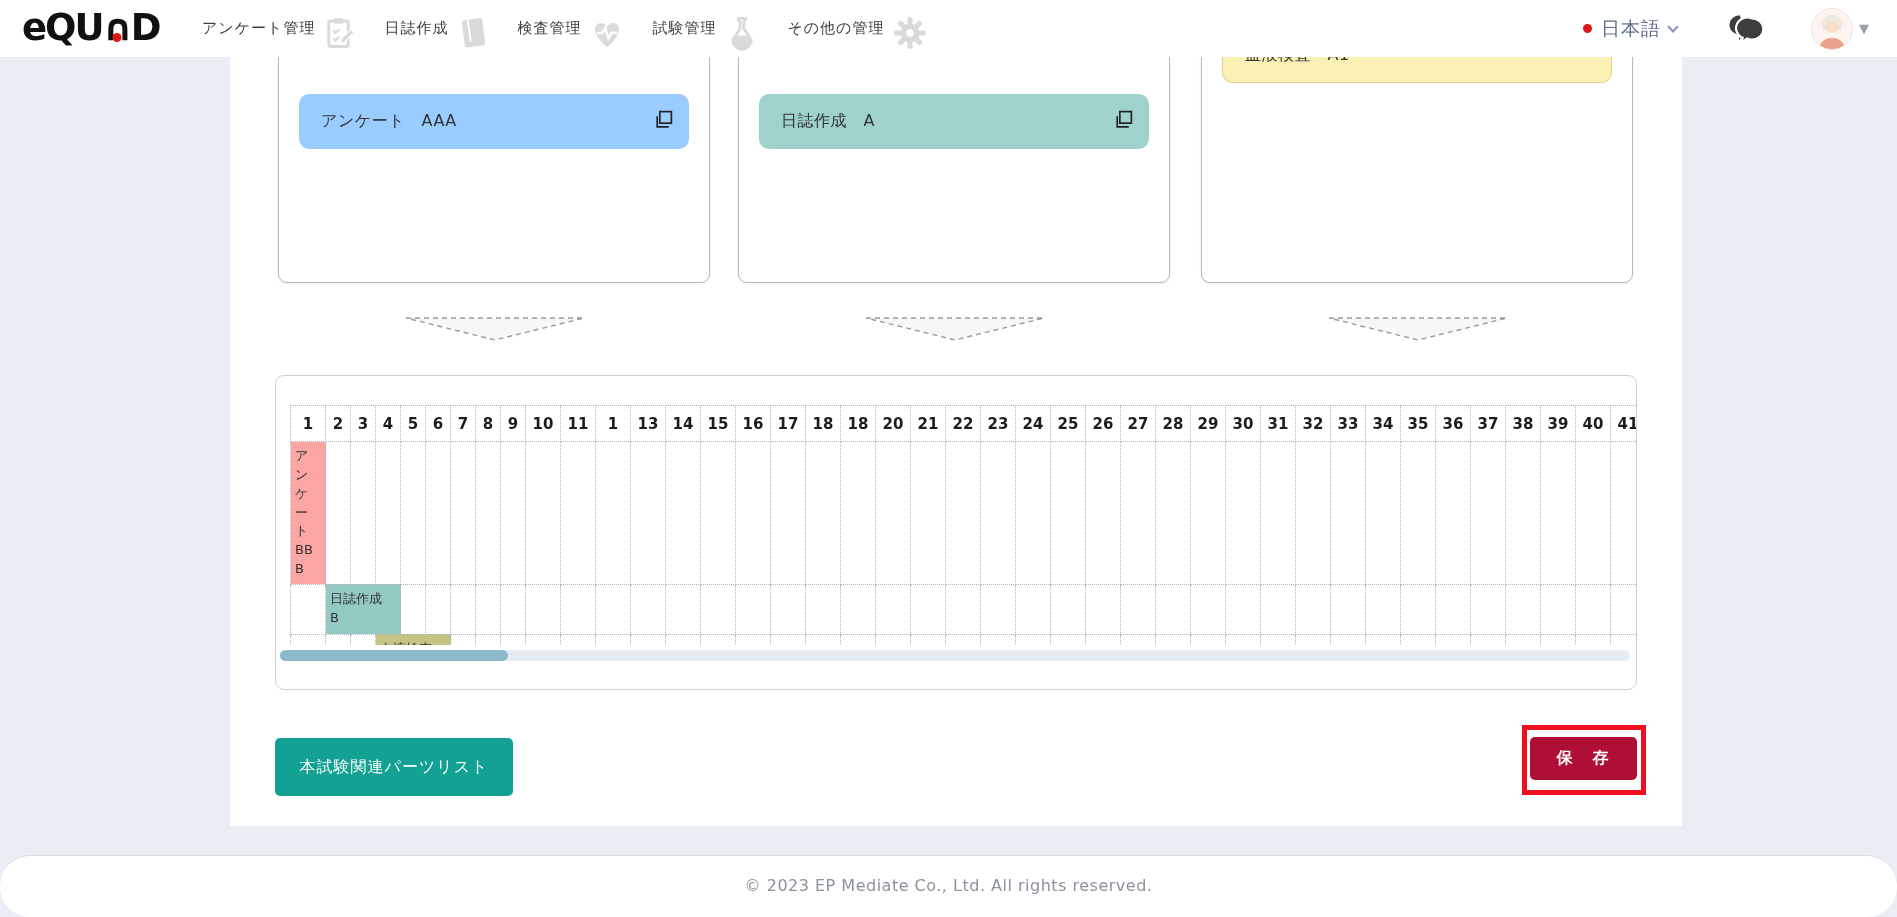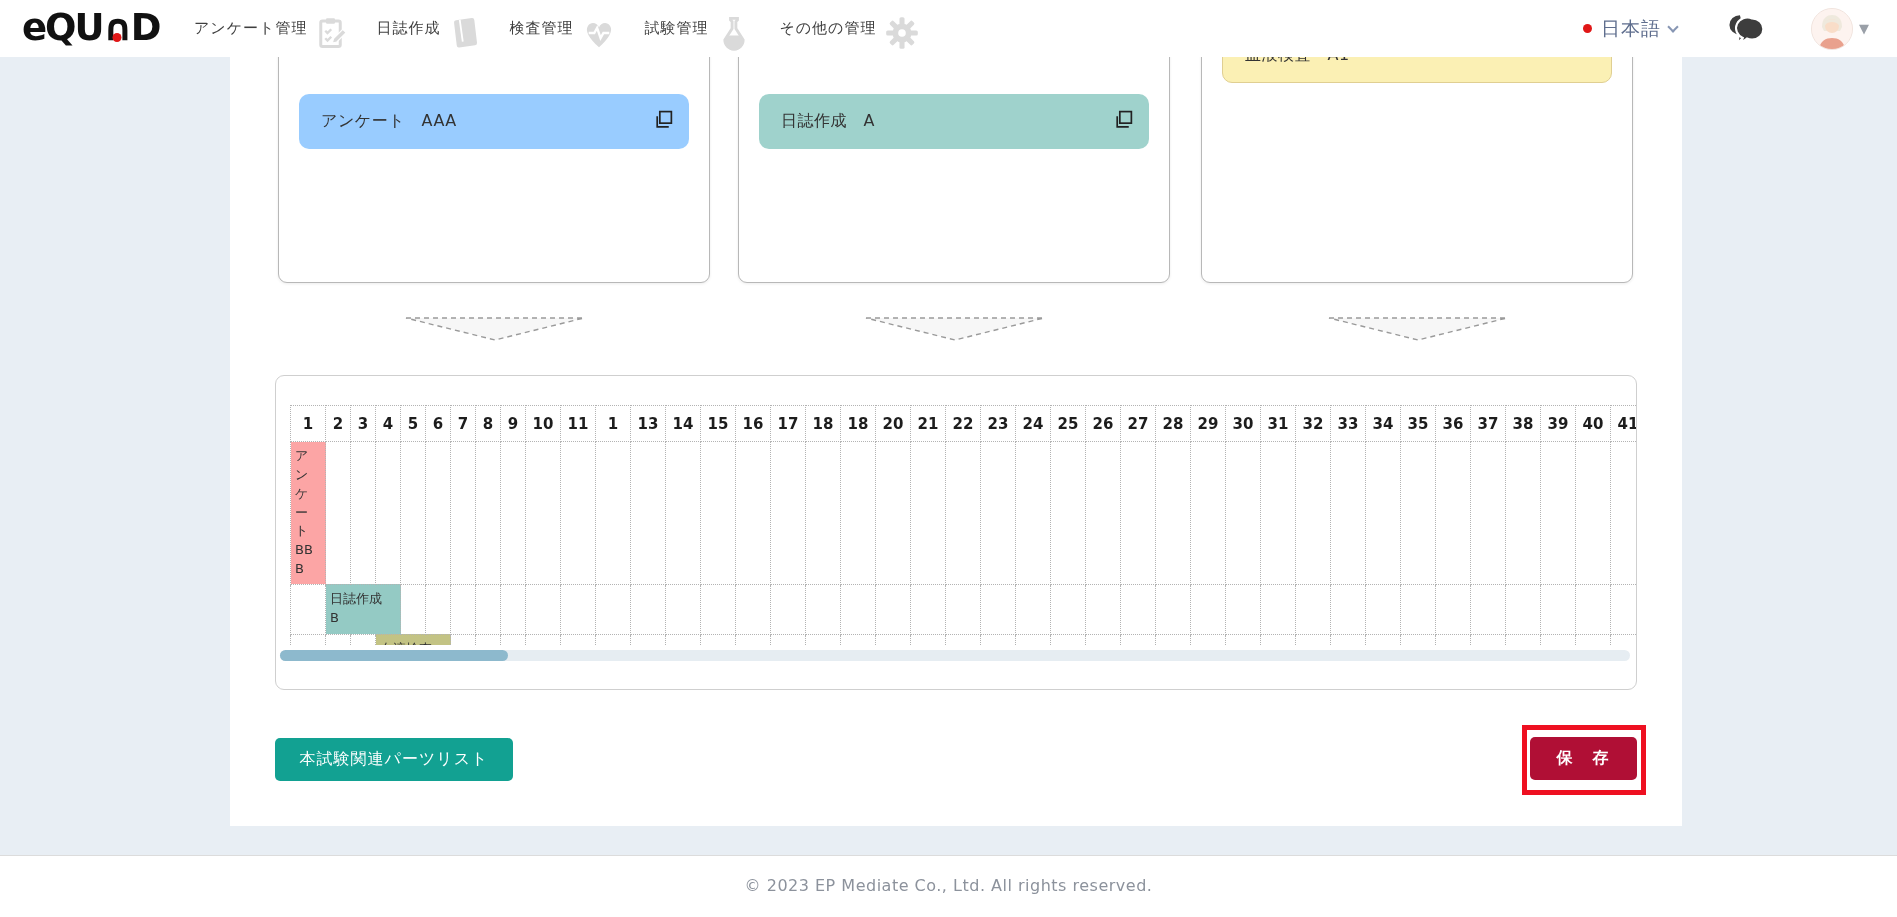--- a/index.html
+++ b/index.html
@@ -7,21 +7,21 @@
               font-family:"DejaVu Sans","Liberation Sans",sans-serif; }
 
   
   .navbar { position:absolute; left:0; top:0; width:1897px; height:57px; background:#ffffff; z-index:100;
             display:flex; align-items:center; }
   .logo { position:absolute; left:22px; top:6px; font-size:37px; font-weight:700; color:#111;
           letter-spacing:-2px; cursor:pointer; display:flex; align-items:center; }
   .logo .a-wrap { position:relative; display:inline-block; font-weight:700; }
   .logo .a-dot { position:absolute; left:50%; bottom:7px; transform:translateX(-50%);
                  width:9px; height:9px; border-radius:50%; background:#e01717; }
-  .nav-menu { position:absolute; left:194px; top:0; height:57px; display:flex; align-items:center;text-align:center; }
+  .nav-menu { position:absolute; left:202px; top:0; height:57px; display:flex; align-items:center;text-align:center; }
   .nav-item { display:flex; align-items:center; height:57px; margin-right:26px; cursor:pointer; }
   .nav-item .lbl { font-size:15px; color:#3f3f3f; letter-spacing:1px; white-space:nowrap; }
   .nav-item svg { margin-left:7px; margin-top:8px; }
   .nav-right { position:absolute; right:0; top:0; height:57px; display:flex; align-items:center; padding-right:28px; }
   .lang { display:flex; align-items:center; cursor:pointer; margin-right:50px; }
   .lang-dot { width:9px; height:9px; border-radius:50%; background:#e01717; margin-right:9px; }
   .lang-label { font-size:19px; color:#5f6e8e; letter-spacing:1px; }
   .lang-chevron { width:8px; height:8px; border-left:2px solid #8796b3; border-bottom:2px solid #8796b3;
                   transform:rotate(-45deg); margin-left:8px; margin-top:-4px; }
   .chat-btn { margin-right:42px; cursor:pointer; display:flex; align-items:center; }
@@ -57,32 +57,32 @@
   table.sched tr.r1 td { height:50px; }
   table.sched tr.r2 td { height:56px; }
   table.sched td.ev { font-size:13px; color:#333; vertical-align:top; padding:5px 4px;
                       white-space:pre-line; word-break:break-all; line-height:1.45; cursor:pointer; }
   .h-scroll { position:absolute; left:50px; top:592px; width:1350px; height:11px;
               background:#e6edf2; border-radius:6px; cursor:pointer; }
   .h-thumb { position:absolute; left:0; top:0; width:228px; height:11px;
              background:#8db9cd; border-radius:6px; cursor:grab; }
 
   
-  .parts-btn { position:absolute; left:45px; top:681px; width:238px; height:43px; background:#12a192;
+  .parts-btn { position:absolute; left:45px; top:681px; width:238px; height:58px; background:#12a192;
                color:#fff; font-size:16px; border:none; border-radius:5px; letter-spacing:1px; cursor:pointer;
                font-family:inherit; }
   .save-outline { position:absolute; left:1292px; top:668px; width:124px; height:70px;
                   border:5px solid #ee1021; }
   .save-btn { position:absolute; left:1300px; top:680px; width:107px; height:43px; background:#b00f35;
               color:#fff; font-size:16px; font-weight:700; border:none; border-radius:5px;
               letter-spacing:2px; cursor:pointer; font-family:inherit; }
 
   
   .footer { position:absolute; left:0; top:855px; width:1897px; height:62px; background:#ffffff;
-            border-top:1px solid #dcdcdc; text-align:center; }
+            border-top:1px solid #dcdcdc; text-align:center;border-radius:30px; }
   .footer span { display:inline-block; margin-top:20px; font-size:16px; color:#8c929c; letter-spacing:.5px; }
 </style>
 </head>
 <body>
 
 <div class="navbar">
   <div class="logo">
     <span>eQU</span>
       <span class="a-wrap"><span>∩</span><span class="a-dot"></span></span>
       <span>D</span>

